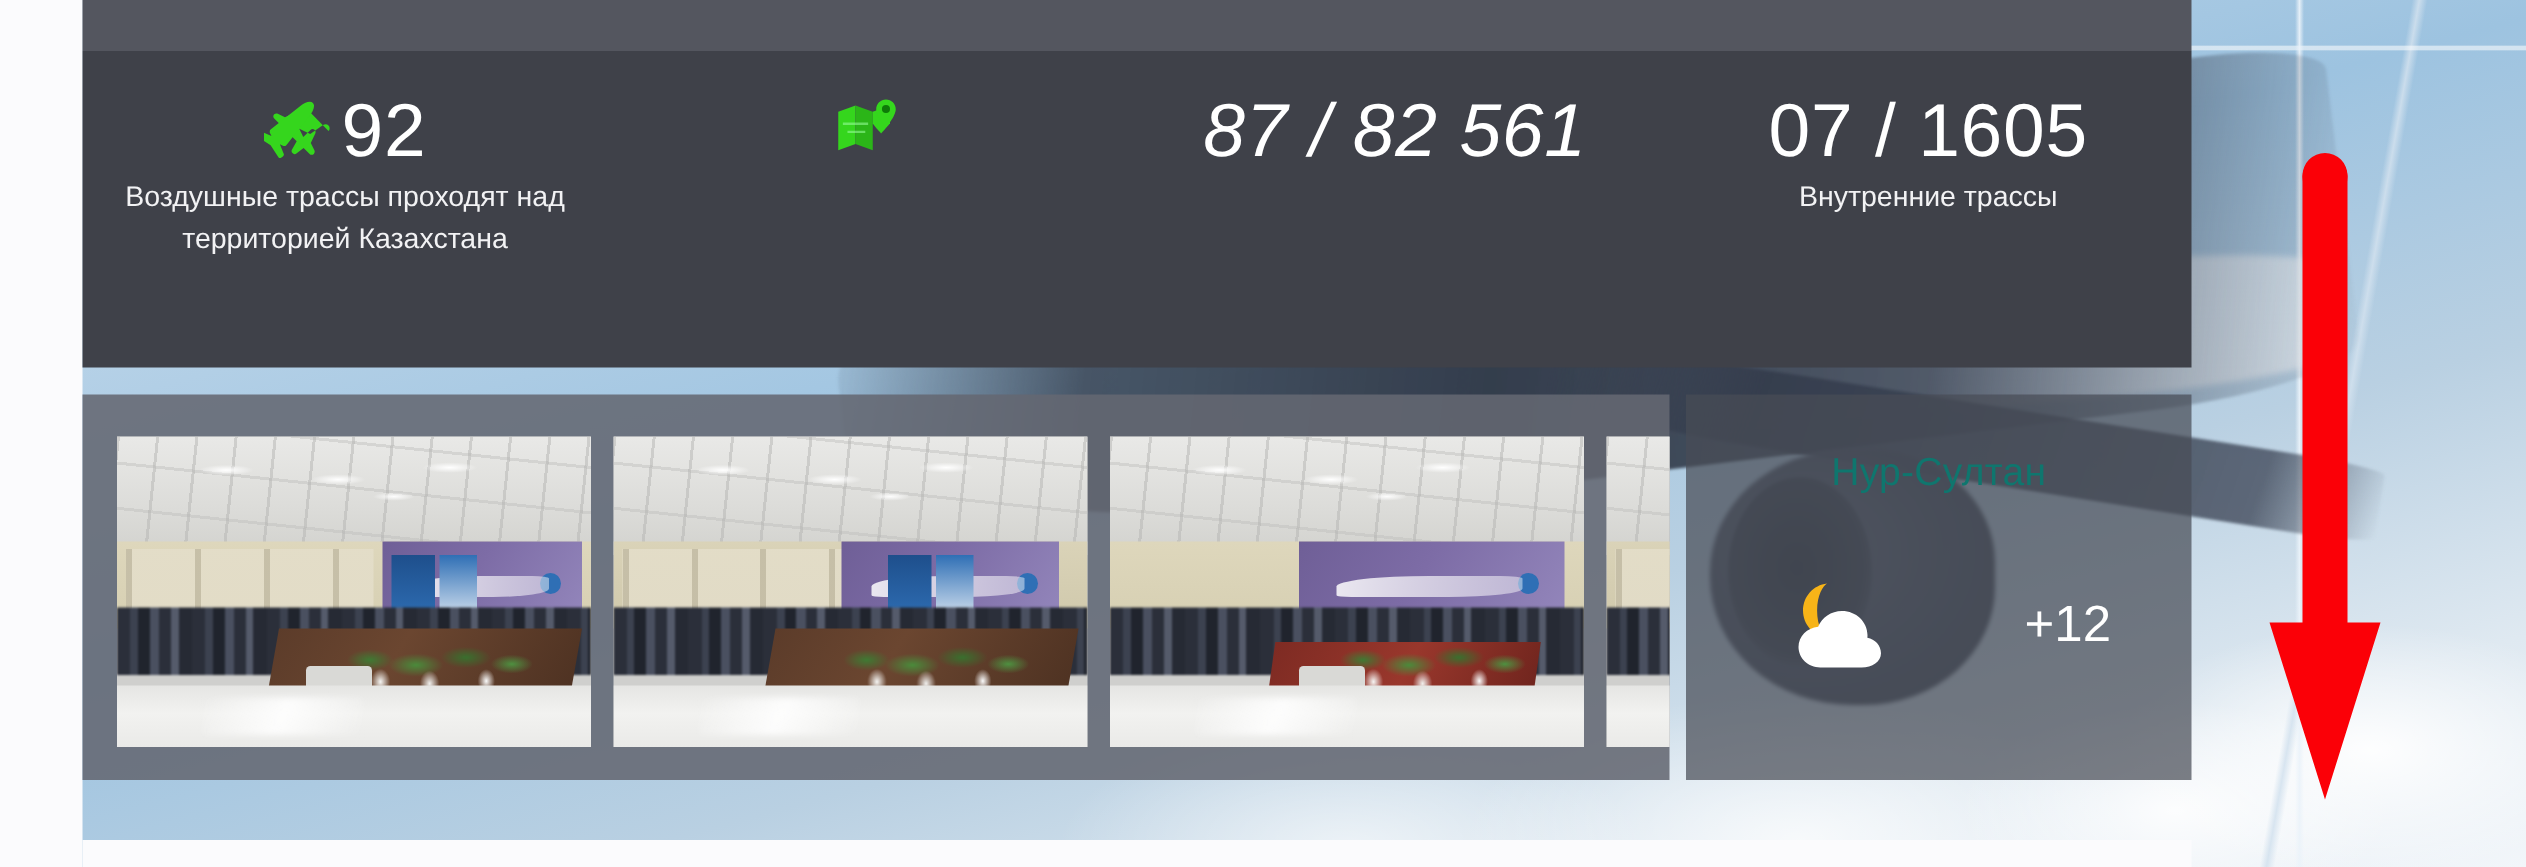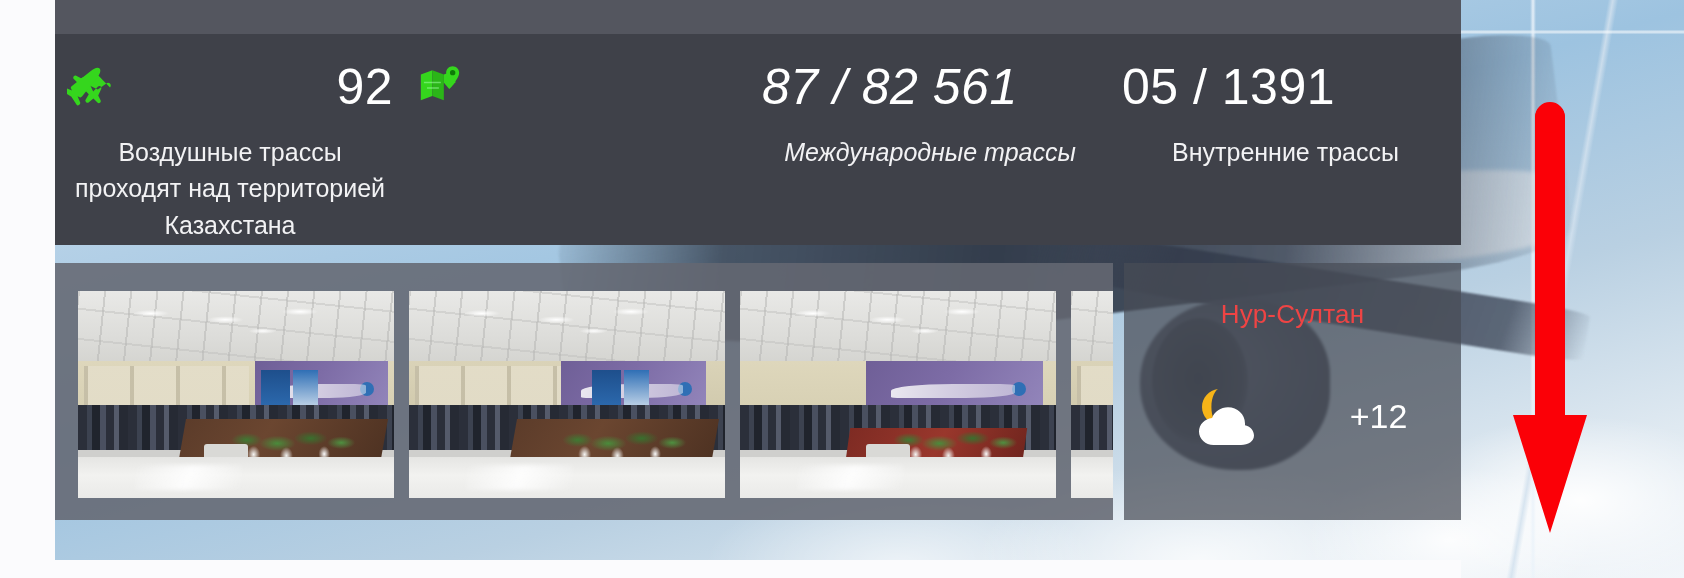--- a/index.html
+++ b/index.html
@@ -109,36 +109,36 @@
   }
   .stat {
     flex: 1 1 0;
     text-align: center;
     padding: 0 12px;
     color: #ffffff;
   }
   .stat-value-row {
     display: flex;
     align-items: center;
-    justify-content: space-between;
+    justify-content: center;
     gap: 4px;
     height: 62px;
   }
   .stat-value {
     font-size: 50px;
     font-weight: 400;
     letter-spacing: 0.5px;
     line-height: 1;
     color: #ffffff;
     white-space: nowrap;
   }
   .stat-icon { display: flex; align-items: center; }
   .stat-label {
-    margin-top: 16px;
-    font-size: 25px;
+    margin-top: 0;
+    font-size: 19px;
     line-height: 1.45;
     color: #f2f2f4;
     font-weight: 400;
   }
   .stat-1 { flex: 0 0 350px; }
   .stat-2 { flex: 0 0 345px; }
   .stat-3 { flex: 0 0 360px; font-style: italic; }
   .stat-4 { flex: 0 0 351px; }
 
   
@@ -275,21 +275,21 @@
     background: rgba(72,76,86,0.72);
     color: #ffffff;
     overflow: hidden;
   }
   #weather-city {
     position: absolute;
     left: 0; right: 0; top: 36px;
     text-align: center;
     font-size: 26px;
     font-weight: 400;
-    color: #ef4444;
+    color: #0f766e;
     letter-spacing: 0.2px;
   }
   #weather-row {
     position: absolute;
     left: 0; right: 0; top: 118px;
     display: flex;
     align-items: center;
     justify-content: center;
     gap: 80px;
   }
@@ -363,26 +363,25 @@
             <circle cx="18.6" cy="4.5" r="1.4" fill="#0e7a08"></circle>
           </svg>
         </span>
       </div>
     </div>
 
     <div class="stat stat-3">
       <div class="stat-value-row">
         <span class="stat-value">87 / 82 561</span>
       </div>
-      <div class="stat-label">Международные трассы</div>
     </div>
 
     <div class="stat stat-4">
       <div class="stat-value-row">
-        <span class="stat-value">05 / 1391</span>
+        <span class="stat-value">07 / 1605</span>
       </div>
       <div class="stat-label">Внутренние трассы</div>
     </div>
 
   </div>
 
   <div id="gallery">
     <div id="gallery-track">
 
       <div class="thumb v1">

